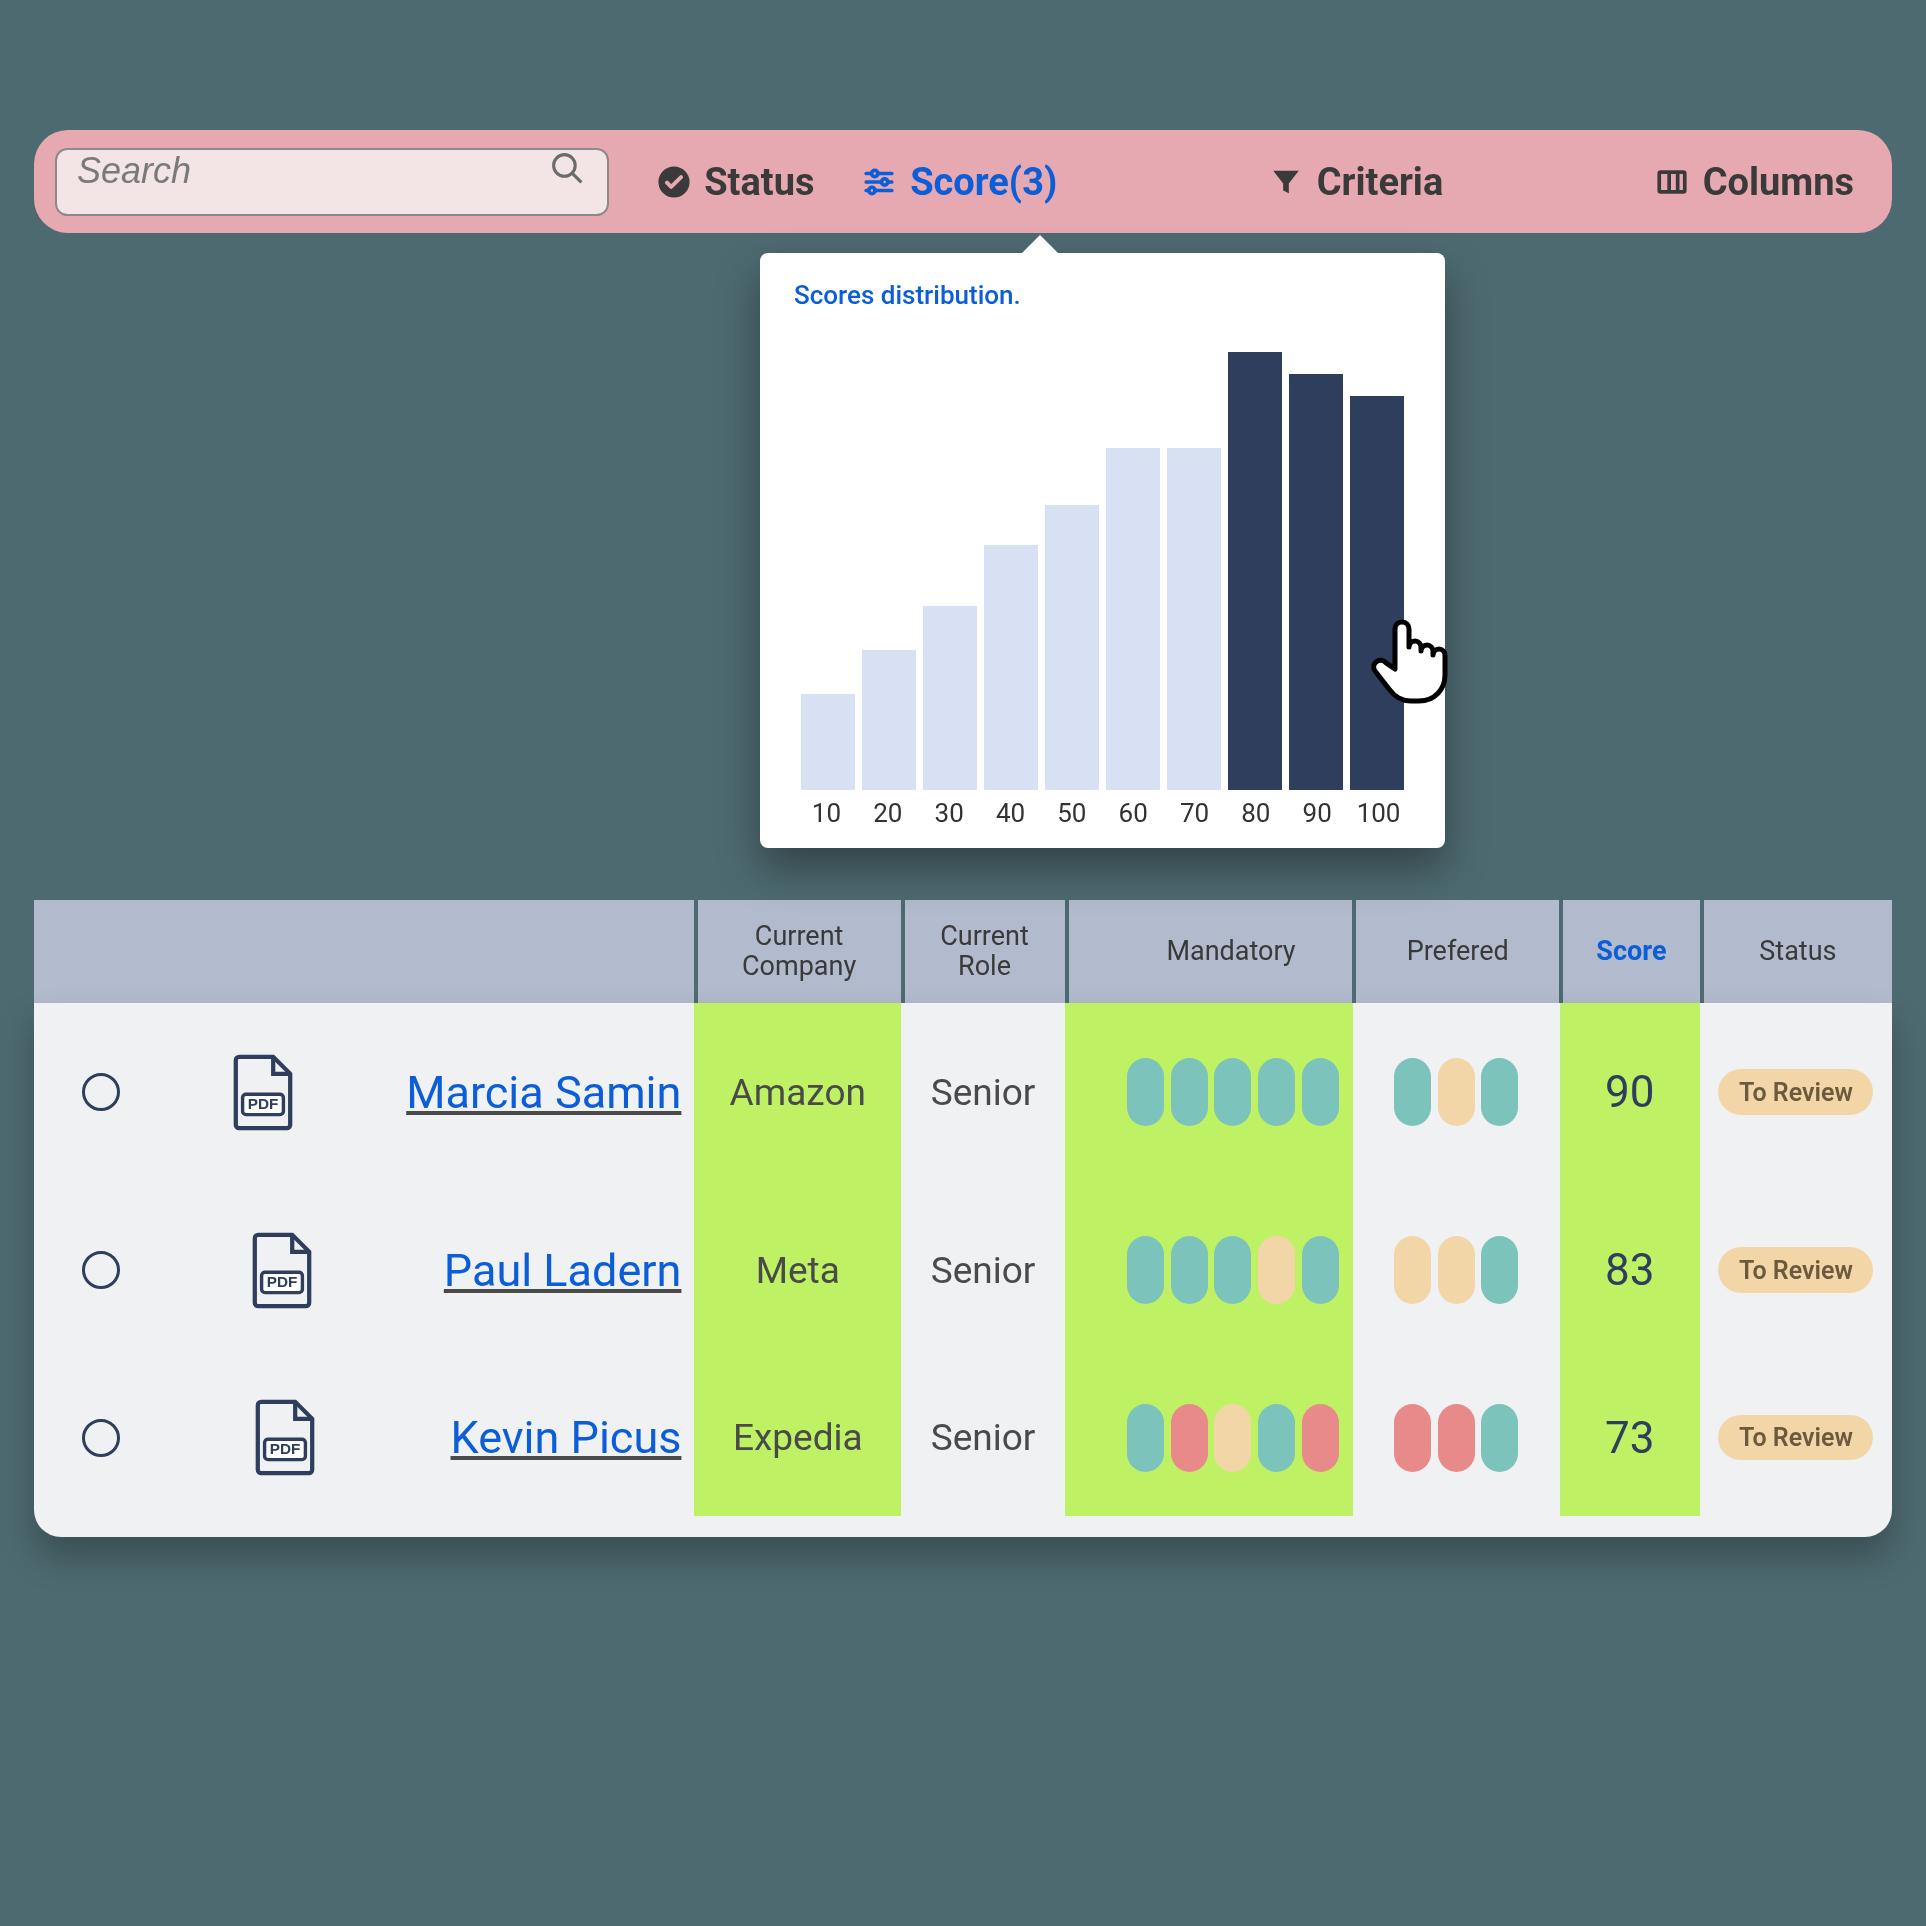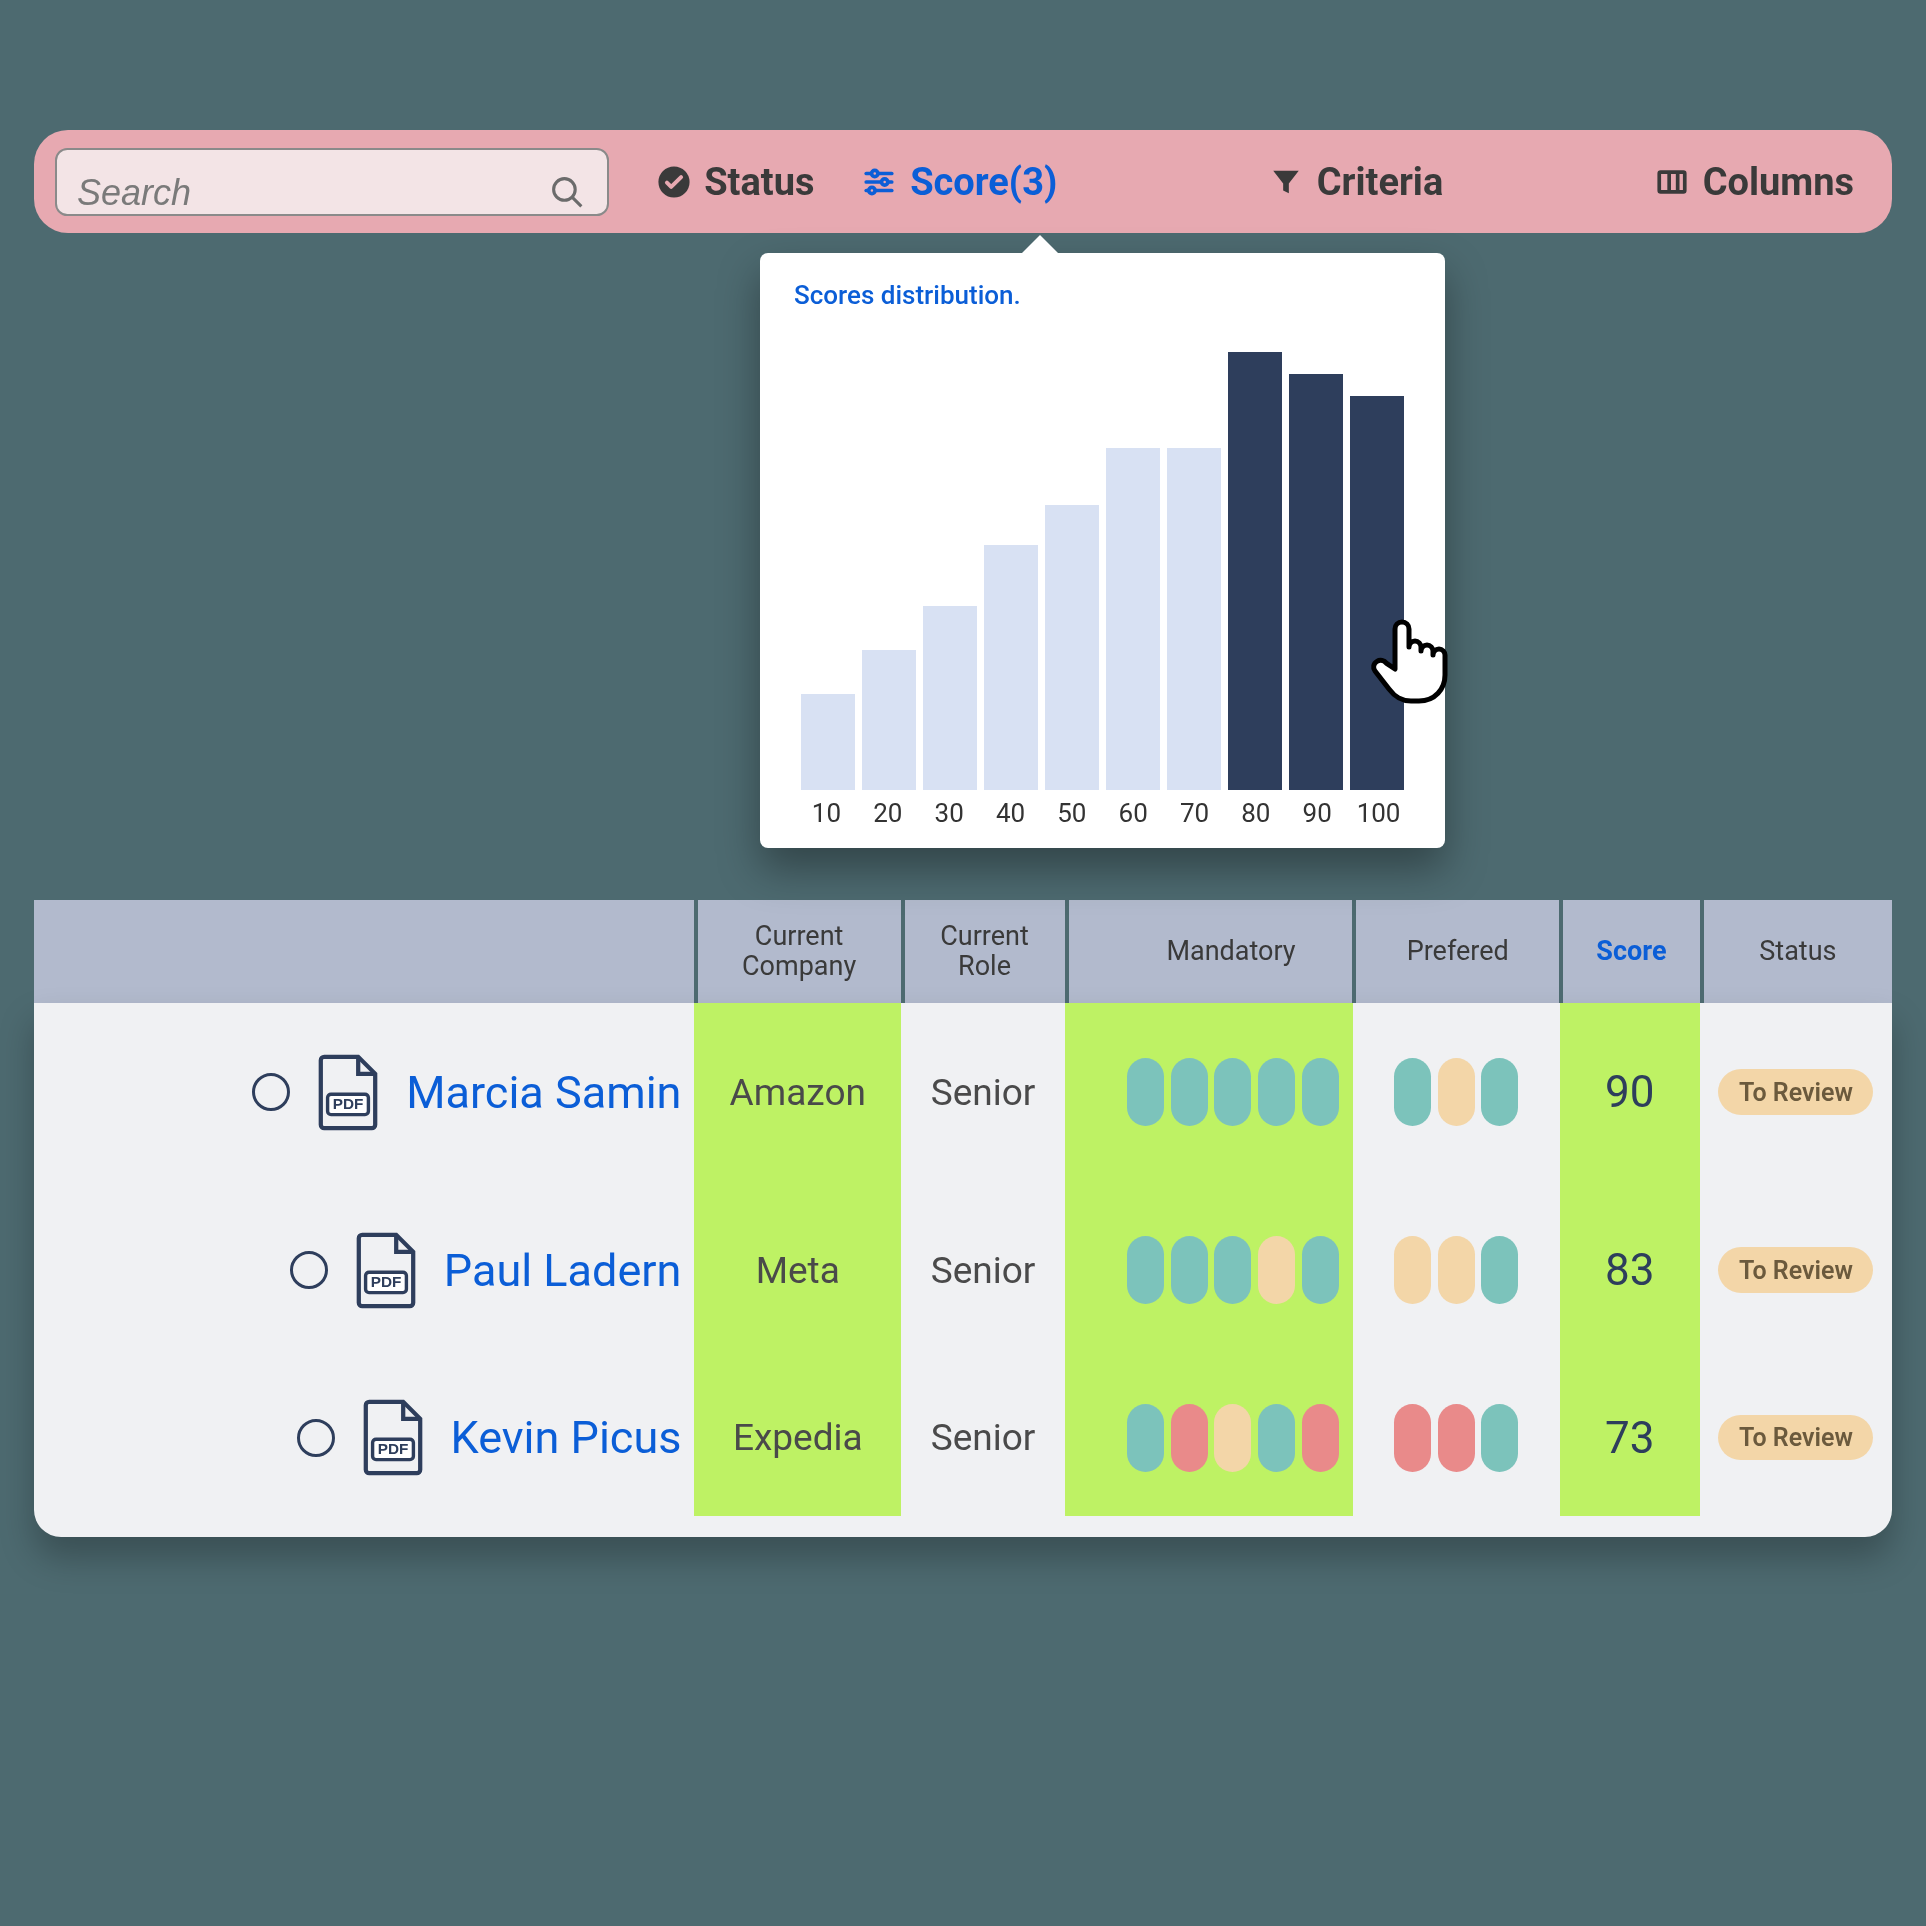--- a/index.html
+++ b/index.html
@@ -27,21 +27,21 @@
     padding: 0 38px 0 20.5px;
     gap: 48px;
   }
   .search-box {
     flex: 0 0 520px;
     height: 68px;
     background: #f3e4e6;
     border: 2.1px solid #8a8a8a;
     border-radius: 12.3px;
     display: flex;
-    align-items: flex-end;
+    align-items: flex-start;
     padding: 0 20.5px;
   }
   .search-input {
     flex: 1;
     border: none;
     background: transparent;
     font-size: 36px;
     font-style: italic;
     color: #6e6e6e;
     outline: none;
@@ -180,23 +180,23 @@
     height: 178px;
     display: flex;
     align-items: center;
     justify-content: center;
     font-size: 37px;
     color: #4a4a4a;
   }
   .cell:last-child { height: 157px; }
 
   .name-cell {
-    justify-content: flex-end;
-    gap: 24px;
+    justify-content: space-between;
     padding-left: 48px;
+    text-decoration: underline;
   }
   .radio {
     width: 38px; height: 38px;
     border: 3.4px solid #2e3e5c;
     border-radius: 50%;
     flex: 0 0 auto;
   }
   .pdf-icon svg { width: 68px; height: 79px; display:block; }
   .cand-name {
     color: #0b5ed7;

